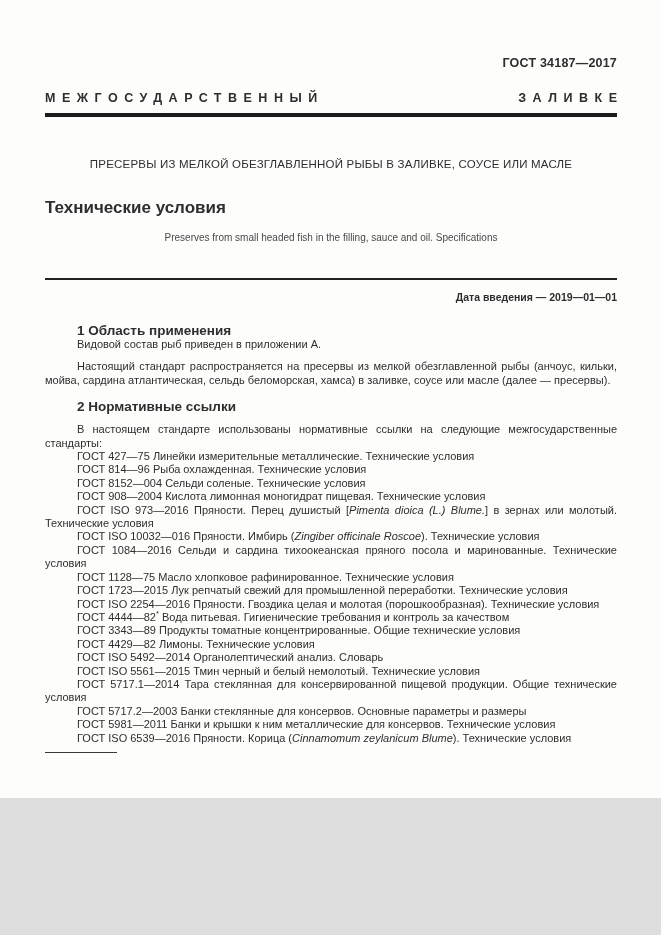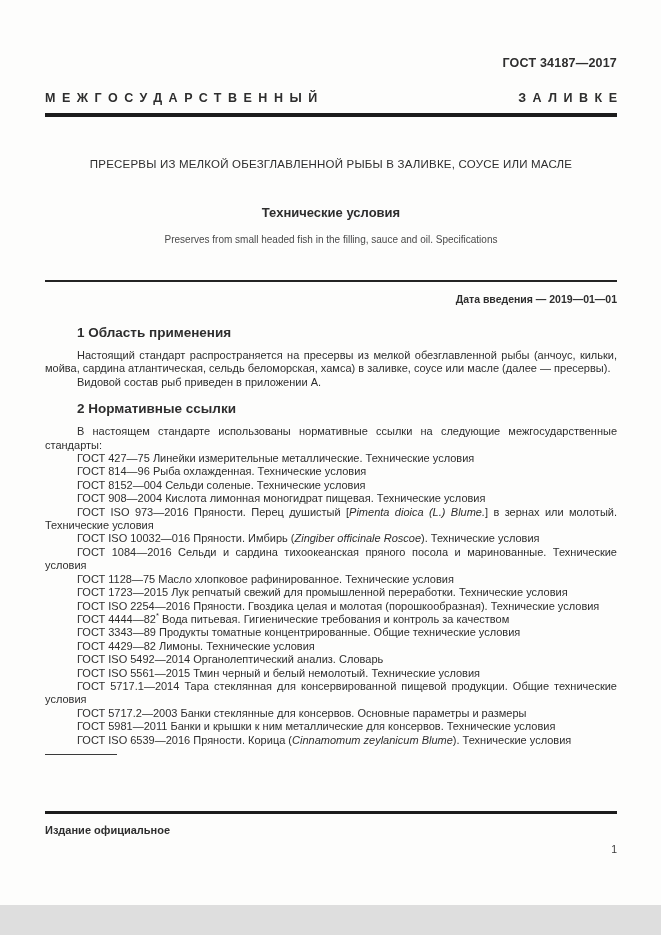--- a/index.html
+++ b/index.html
@@ -1,31 +1,31 @@
 <!DOCTYPE html>
 <html><head>
 <meta charset="utf-8">
 <style>
   html, body { margin:0; padding:0; background:#dedede; }
   .page {
-    width:661px; height:905px; margin:0 auto; background:#fdfdfc;
+    width:661px; height:798px; margin:0 auto; background:#fdfdfc;
     font-family:"Liberation Sans", sans-serif; color:#2e2e2e;
     position:relative; box-sizing:border-box;
     padding:56px 44px 0 45px; overflow:hidden;
   }
   .doc-number { text-align:right; font-weight:bold; font-size:12.5px; letter-spacing:0.2px; }
   .standard-type {
     display:flex; justify-content:space-between;
     font-weight:bold; font-size:12.5px; margin-top:21px; white-space:nowrap;
   }
   .standard-type span { letter-spacing:6.5px; }
   .standard-type span:last-child { margin-right:-6.5px; }
   .rule-thick { height:4px; background:#1c1c1c; margin-top:8px; }
   .doc-title { text-align:center; font-weight:normal; font-size:11.5px; margin-top:41px; letter-spacing:0.2px; }
-  .doc-subtitle { text-align:center; font-weight:bold; font-size:13px; margin-top:35px; }
+  .doc-subtitle { font-weight:bold; font-size:17px; margin-top:28px; }
   .doc-title-en { text-align:center; font-size:10px; color:#4a4a4a; margin-top:14px; }
   .rule-thin { height:2px; background:#242424; margin-top:35px; }
   .intro-date { text-align:right; font-weight:bold; font-size:10.5px; margin-top:11px; }
   .section-heading { font-size:13.5px; font-weight:bold; margin:0; padding-left:32px; }
   .h1-scope { margin-top:20px; }
   .h2-refs { margin-top:12px; }
   .body-p, .ref-item {
     font-size:11px; line-height:13.4px; text-align:justify;
     text-indent:32px; margin:0;
   }
@@ -56,22 +56,22 @@
   <div class="rule-thick"></div>
 
   <div class="doc-title">ПРЕСЕРВЫ ИЗ МЕЛКОЙ ОБЕЗГЛАВЛЕННОЙ РЫБЫ В ЗАЛИВКЕ, СОУСЕ ИЛИ МАСЛЕ</div>
   <div class="doc-subtitle">Технические условия</div>
   <div class="doc-title-en">Preserves from small headed fish in the filling, sauce and oil. Specifications</div>
 
   <div class="rule-thin"></div>
   <div class="intro-date">Дата введения — 2019—01—01</div>
 
   <h2 class="section-heading h1-scope">1 Область применения</h2>
+  <p class="body-p">Видовой состав рыб приведен в приложении А.</p>
   <p class="body-p after-heading">Настоящий стандарт распространяется на пресервы из мелкой обезглавленной рыбы (анчоус, кильки, мойва, сардина атлантическая, сельдь беломорская, хамса) в заливке, соусе или масле (далее — пресервы).</p>
-  <p class="body-p">Видовой состав рыб приведен в приложении А.</p>
 
   <h2 class="section-heading h2-refs">2 Нормативные ссылки</h2>
   <p class="body-p after-heading">В настоящем стандарте использованы нормативные ссылки на следующие межгосударственные стандарты:</p>
 
   <div id="references-list">
       <p class="ref-item"><span>ГОСТ 427—75 Линейки измерительные металлические. Технические условия</span></p>
       <p class="ref-item"><span>ГОСТ 814—96 Рыба охлажденная. Технические условия</span></p>
       <p class="ref-item"><span>ГОСТ 8152—004 Сельди соленые. Технические условия</span></p>
       <p class="ref-item"><span>ГОСТ 908—2004 Кислота лимонная моногидрат пищевая. Технические условия</span></p>
       <p class="ref-item"><span>ГОСТ ISO 973—2016 Пряности. Перец душистый [</span><em>Pimenta dioica (L.) Blume.</em><span>] в зернах или молотый. Технические условия</span></p>

